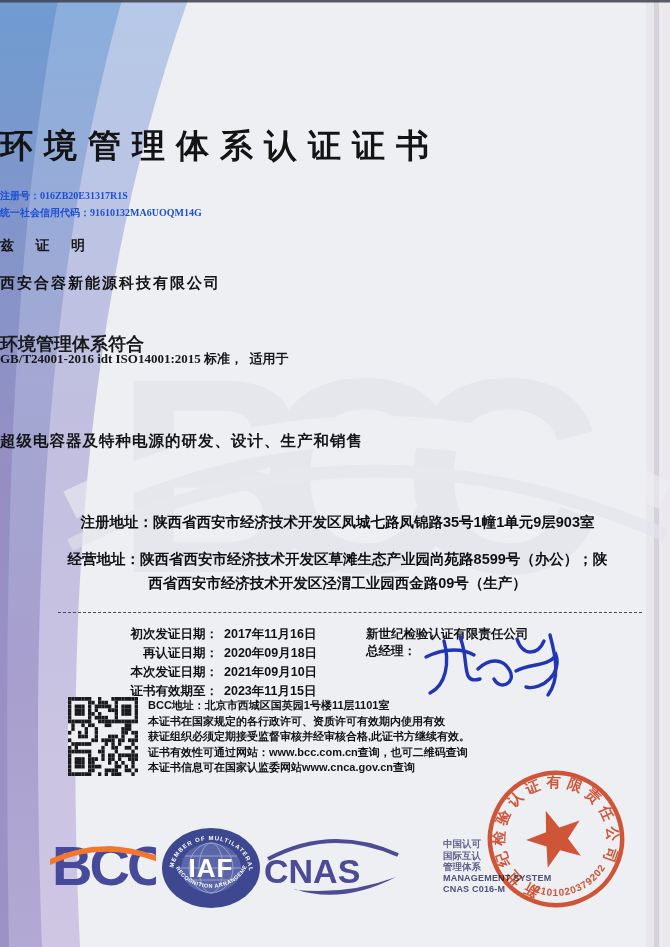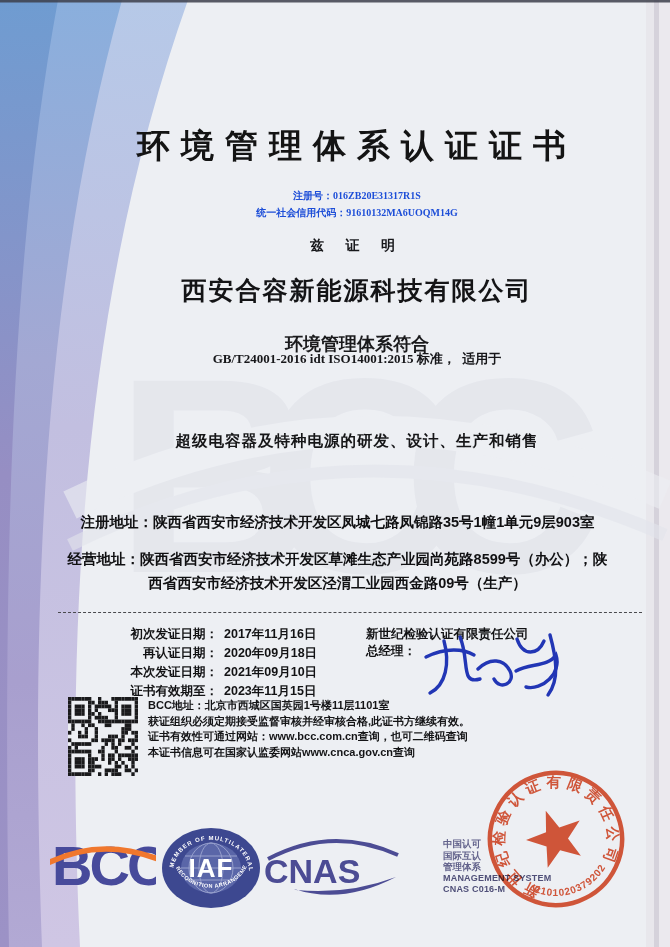--- a/index.html
+++ b/index.html
@@ -3,32 +3,32 @@
 <meta charset="utf-8">
 <style>
   html,body{margin:0;padding:0;background:#888;}
   .page{
     position:relative;width:670px;height:947px;overflow:hidden;
     background:#edeff3;
     font-family:"Liberation Sans","DejaVu Sans",sans-serif;
     color:#1c1c1e;
   }
   .abs{position:absolute;}
-  .ctr{left:0;right:0;text-align:center;padding-left:44px;}
+  .ctr{left:0;right:0;text-align:left;}
   svg{display:block;}
 
   .title{top:124px;font-family:"Liberation Serif","DejaVu Serif",serif;
     font-size:33px;font-weight:700;letter-spacing:11px;color:#141414;}
   .regline{top:189px;font-family:Liberation Serif, serif;
     font-size:10px;font-weight:700;color:#1d4ed8;}
   .regline2{top:206px;}
   .hereby{top:237px;font-family:"Liberation Serif","DejaVu Serif",serif;
     font-size:14px;font-weight:700;letter-spacing:9px;color:#17171a;}
   .company{top:274px;font-family:Liberation Serif, serif;
-    font-size:25px;font-weight:600;letter-spacing:2px;color:#141416;}
+    font-size:15px;font-weight:600;letter-spacing:2px;color:#141416;}
   .conform{top:332px;font-size:18px;font-weight:700;color:#1a1a1c;}
   .standard{top:350px;font-family:"Liberation Serif","DejaVu Serif",serif;
     font-size:13px;font-weight:600;white-space:pre;color:#17171a;}
   .scope{top:431px;font-size:15.5px;font-weight:700;letter-spacing:1px;color:#161618;}
   .addr{top:497px;left:50px;width:575px;text-align:center;
     font-size:14.5px;font-weight:700;line-height:24px;color:#101012;}
   .addr p{margin:13px;}
   .sep{top:612px;left:58px;right:28px;border-top:1.5px dashed #4a4a4e;height:0;}
   .dates{top:625px;left:106px;font-size:12.5px;font-weight:700;color:#121214;}
   .dates .row{display:grid;grid-template-columns:112px auto;column-gap:6px;line-height:19px;}
@@ -374,20 +374,21 @@
       <rect x="6" y="20" width="1" height="1" fill="#1a1a1c"></rect>
       <rect x="9" y="20" width="1" height="1" fill="#1a1a1c"></rect>
       <rect x="11" y="20" width="1" height="1" fill="#1a1a1c"></rect>
       <rect x="13" y="20" width="1" height="1" fill="#1a1a1c"></rect>
       <rect x="14" y="20" width="1" height="1" fill="#1a1a1c"></rect>
       <rect x="15" y="20" width="1" height="1" fill="#1a1a1c"></rect>
       <rect x="19" y="20" width="1" height="1" fill="#1a1a1c"></rect>
     </svg>
   <div class="abs notes">
     <div>BCC地址：北京市西城区国英园1号楼11层1101室</div>
+    <div>本证书在国家规定的各行政许可、资质许可有效期内使用有效</div>
     <div>获证组织必须定期接受监督审核并经审核合格,此证书方继续有效。</div>
     <div>证书有效性可通过网站：www.bcc.com.cn查询，也可二维码查询</div>
     <div>本证书信息可在国家认监委网站www.cnca.gov.cn查询</div>
   </div>
 
   <svg class="abs" style="top:833px;left:50px" width="106" height="62" viewBox="0 0 106 62">
     <text x="2" y="52" font-size="56" font-weight="bold" letter-spacing="-3" font-family="Liberation Sans, sans-serif" fill="#474a9b">BCC</text>
     <path d="M -2 30 Q 50 4 108 26" stroke="#f0772d" stroke-width="5.5" fill="none"></path>
   </svg>
 

